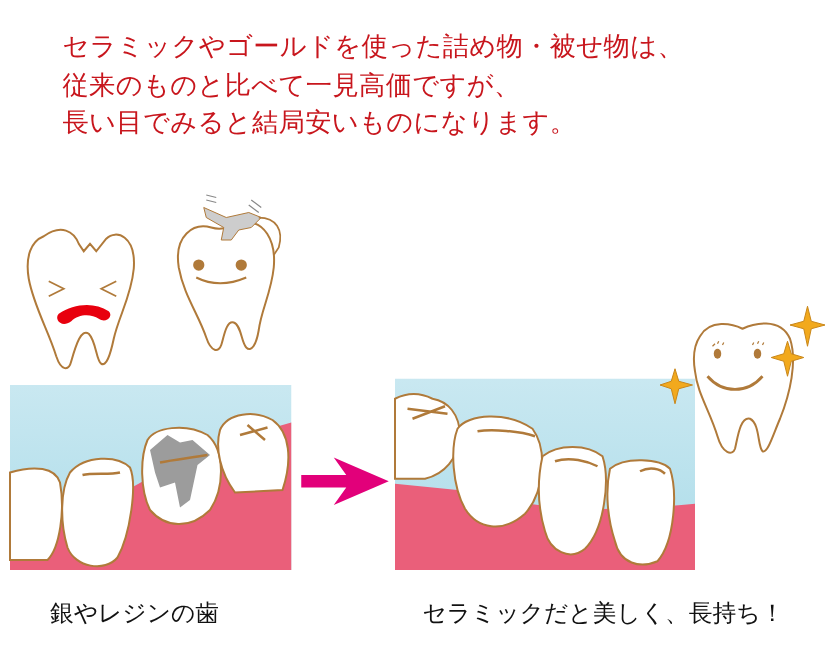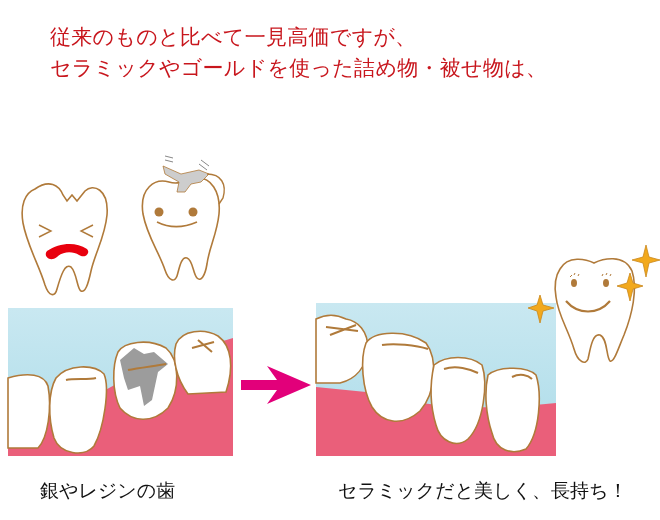--- a/index.html
+++ b/index.html
@@ -10,22 +10,23 @@
   .headline div { white-space: nowrap; }
   .caption { position: absolute; top: 478px; color: #111; font-size: 19px; font-weight: normal; white-space: nowrap; }
   .cap-left { left: 40px; }
   .cap-right { left: 338px; }
   svg { position: absolute; overflow: visible; }
 </style>
 </head>
 <body>
 
 <div class="headline">
+  <div>セラミックやゴールドを使った詰め物・被せ物は、</div>
   <div>従来のものと比べて一見高価ですが、</div>
-  <div>セラミックやゴールドを使った詰め物・被せ物は、</div>
+  <div>長い目でみると結局安いものになります。</div>
 </div>
 
 <svg style="left:15px;top:175px" width="100" height="130" viewBox="0 0 100 130">
   <path d="M20,14 C34,4 44,10 48,20 L52,26 L57,20 L62,26 L70,16 C78,8 94,14 92,40 C90,62 80,78 76,96 C73,110 70,118 66,116 C62,114 62,98 56,92 C50,88 46,100 42,114 C40,122 34,122 30,110 C24,90 12,70 8,48 C5,30 10,18 20,14 Z" fill="#fff" stroke="#b07a3a" stroke-width="1.6"></path>
   <path d="M24,50 L36,56 L24,62" fill="none" stroke="#b07a3a" stroke-width="1.4"></path>
   <path d="M78,50 L66,56 L78,62" fill="none" stroke="#b07a3a" stroke-width="1.4"></path>
   <path d="M32,76 C44,68 60,66 72,74 C76,78 70,84 64,80 C58,76 48,76 42,82 C34,88 28,80 32,76 Z" fill="#e8000e"></path>
 </svg>
 
 <svg style="left:135px;top:152px" width="95" height="140" viewBox="0 0 95 140">

